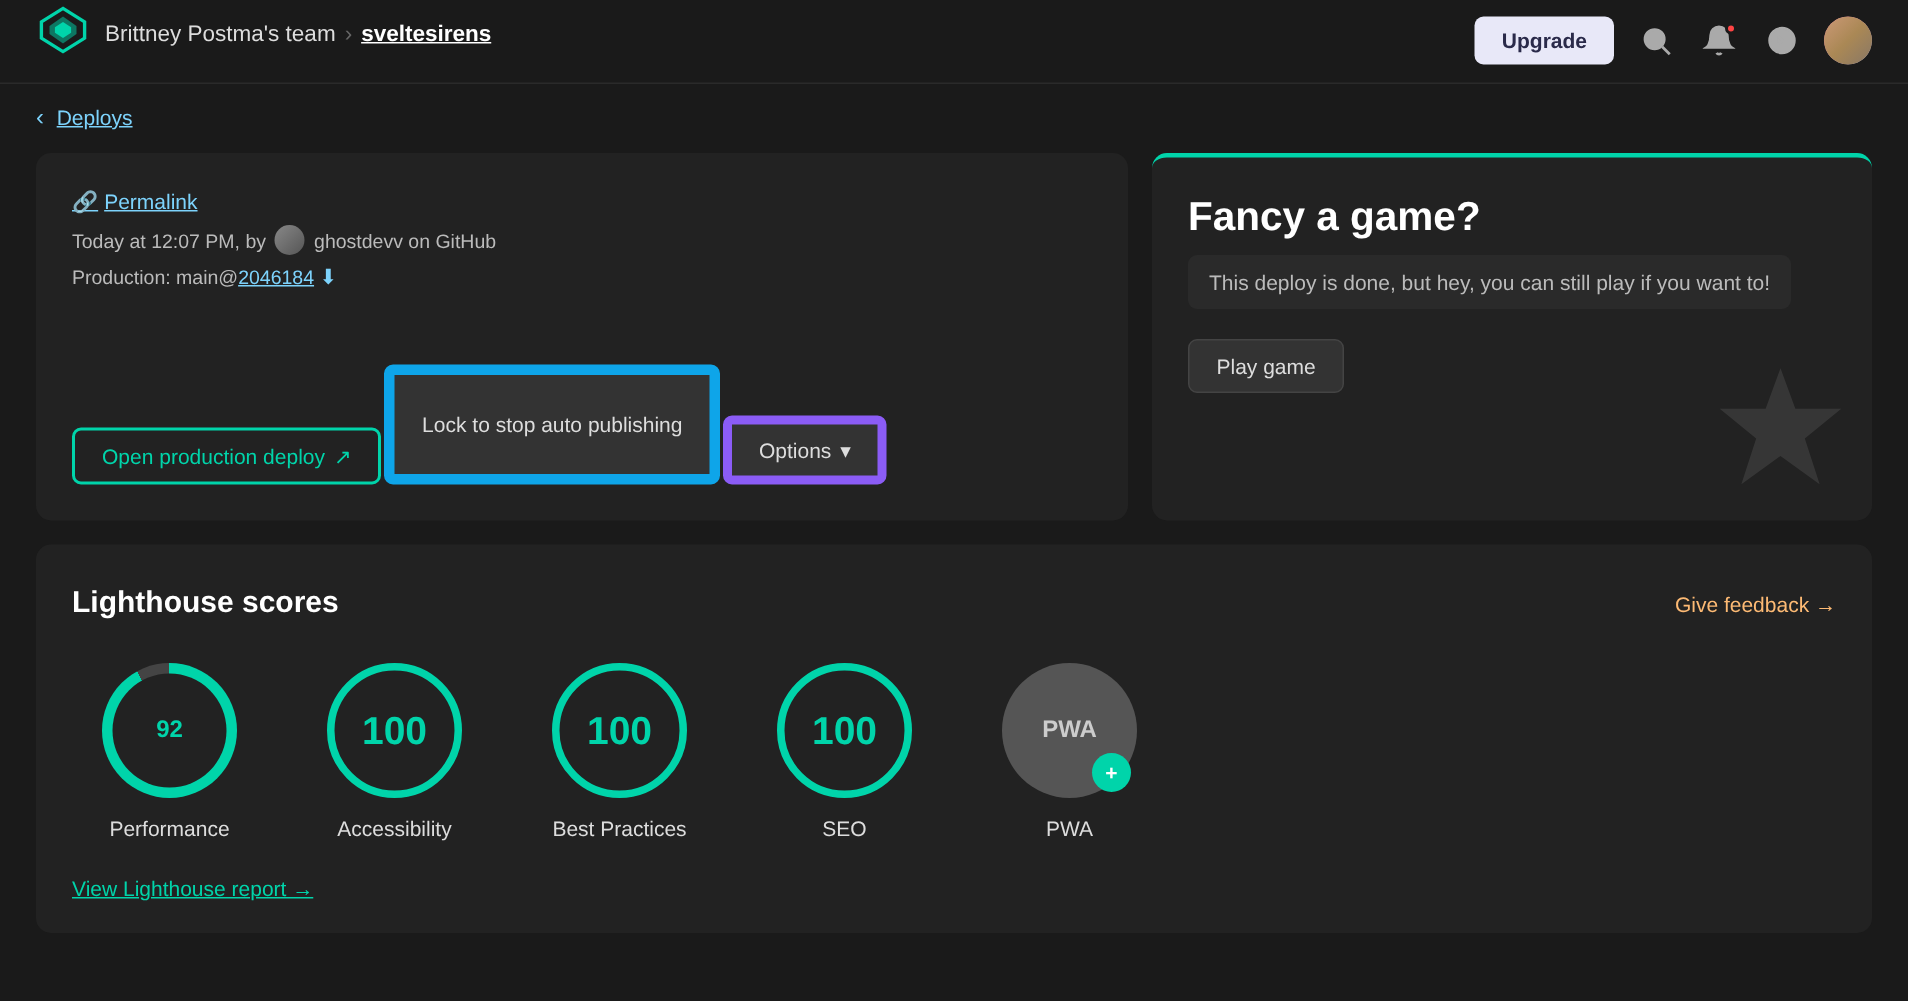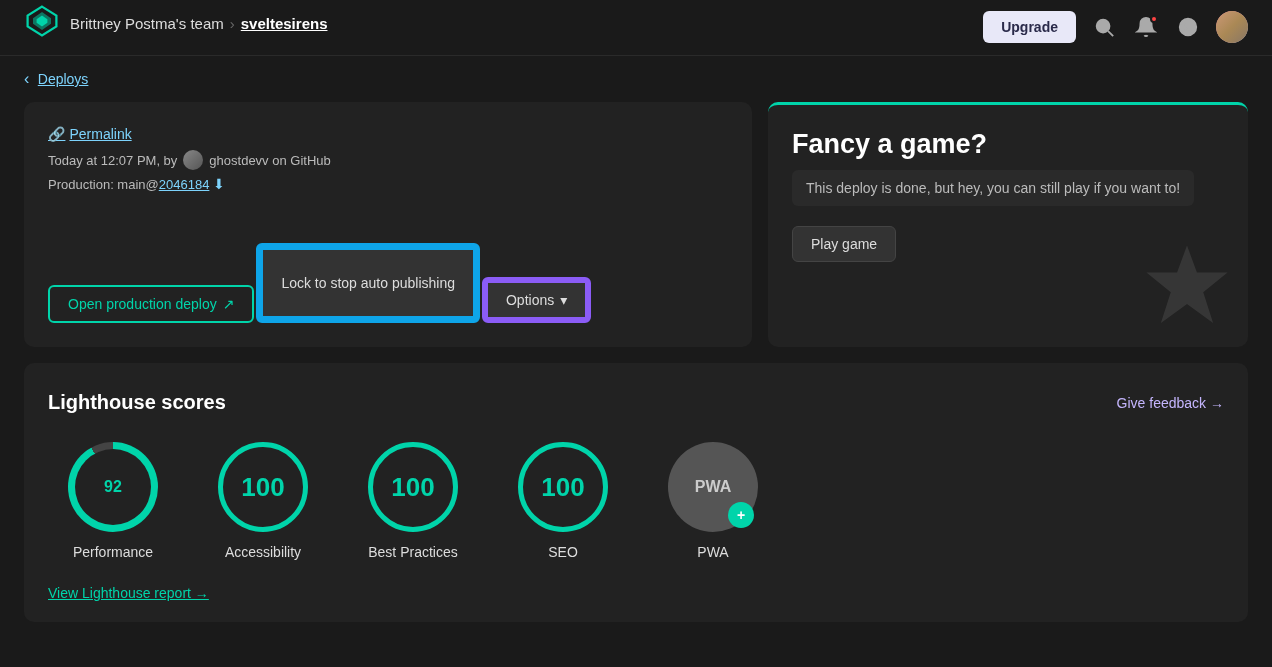--- a/index.html
+++ b/index.html
@@ -280,21 +280,21 @@
       display: flex;
       justify-content: space-between;
       align-items: center;
       margin-bottom: 28px;
     }
     .lighthouse-title {
       font-size: 20px;
       font-weight: 700;
     }
     .feedback-link {
-      color: #c4b5fd;
+      color: #fdba74;
       text-decoration: none;
       font-size: 14px;
       cursor: pointer;
       display: flex;
       align-items: center;
       gap: 4px;
     }
     .scores-row {
       display: flex;
       justify-content: flex-start;

